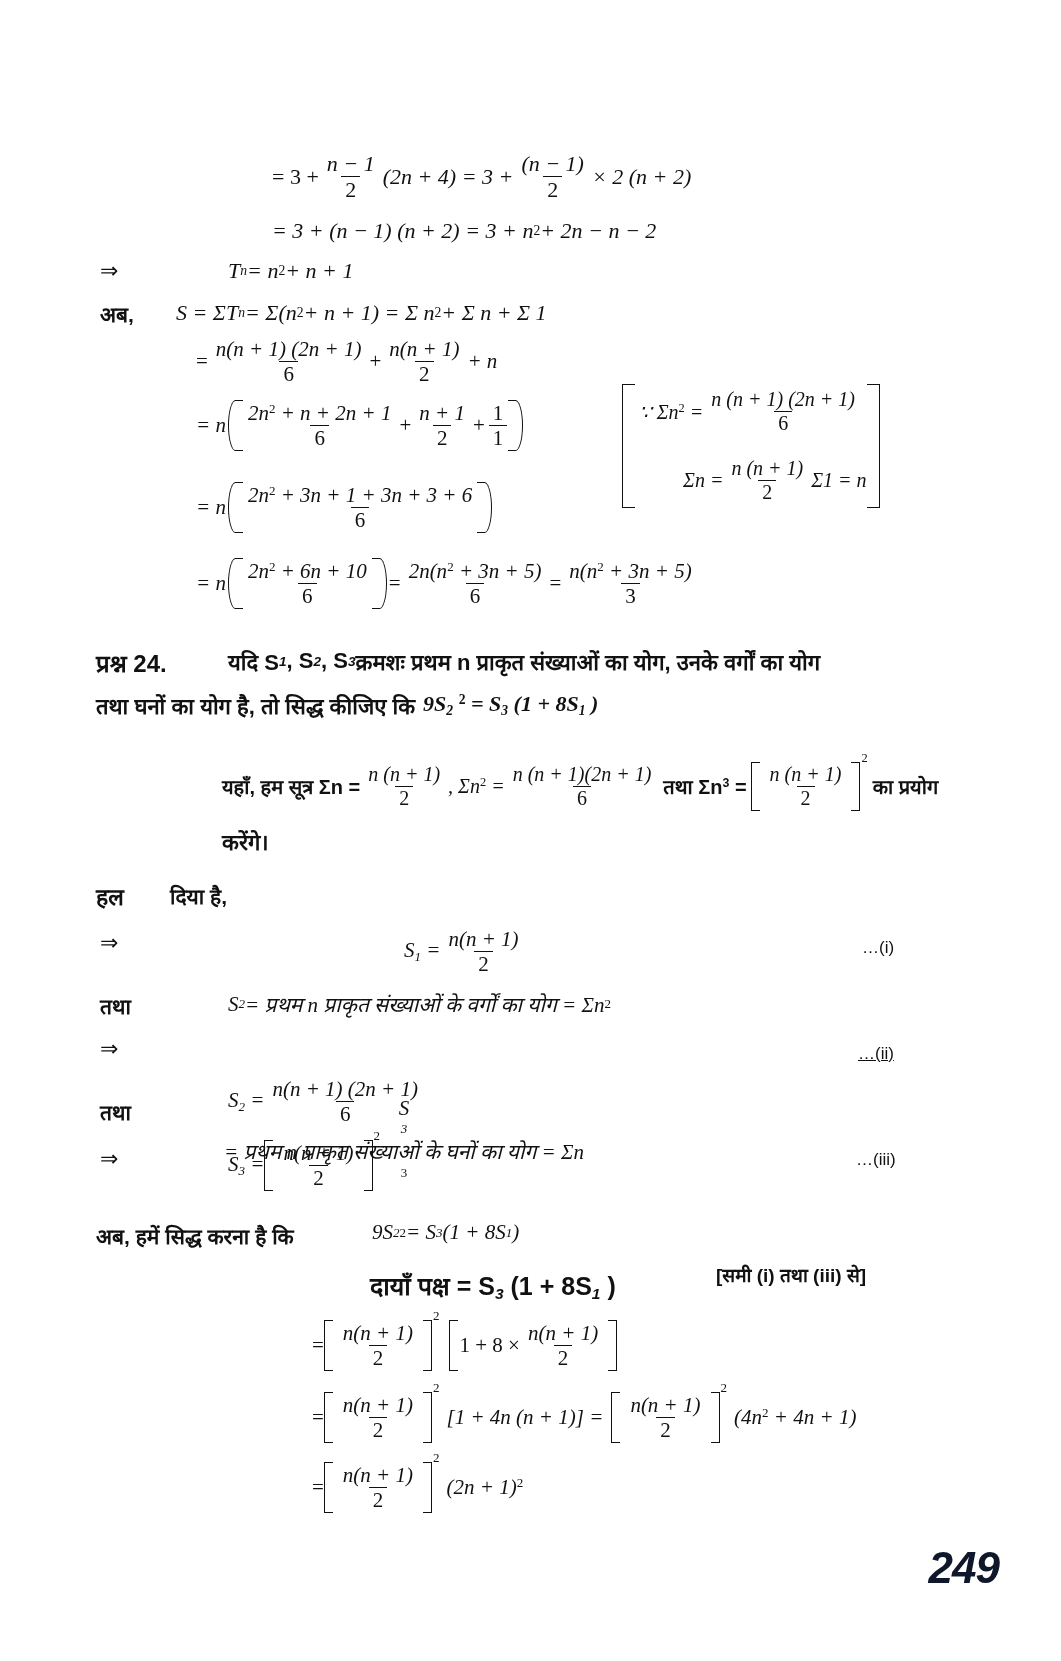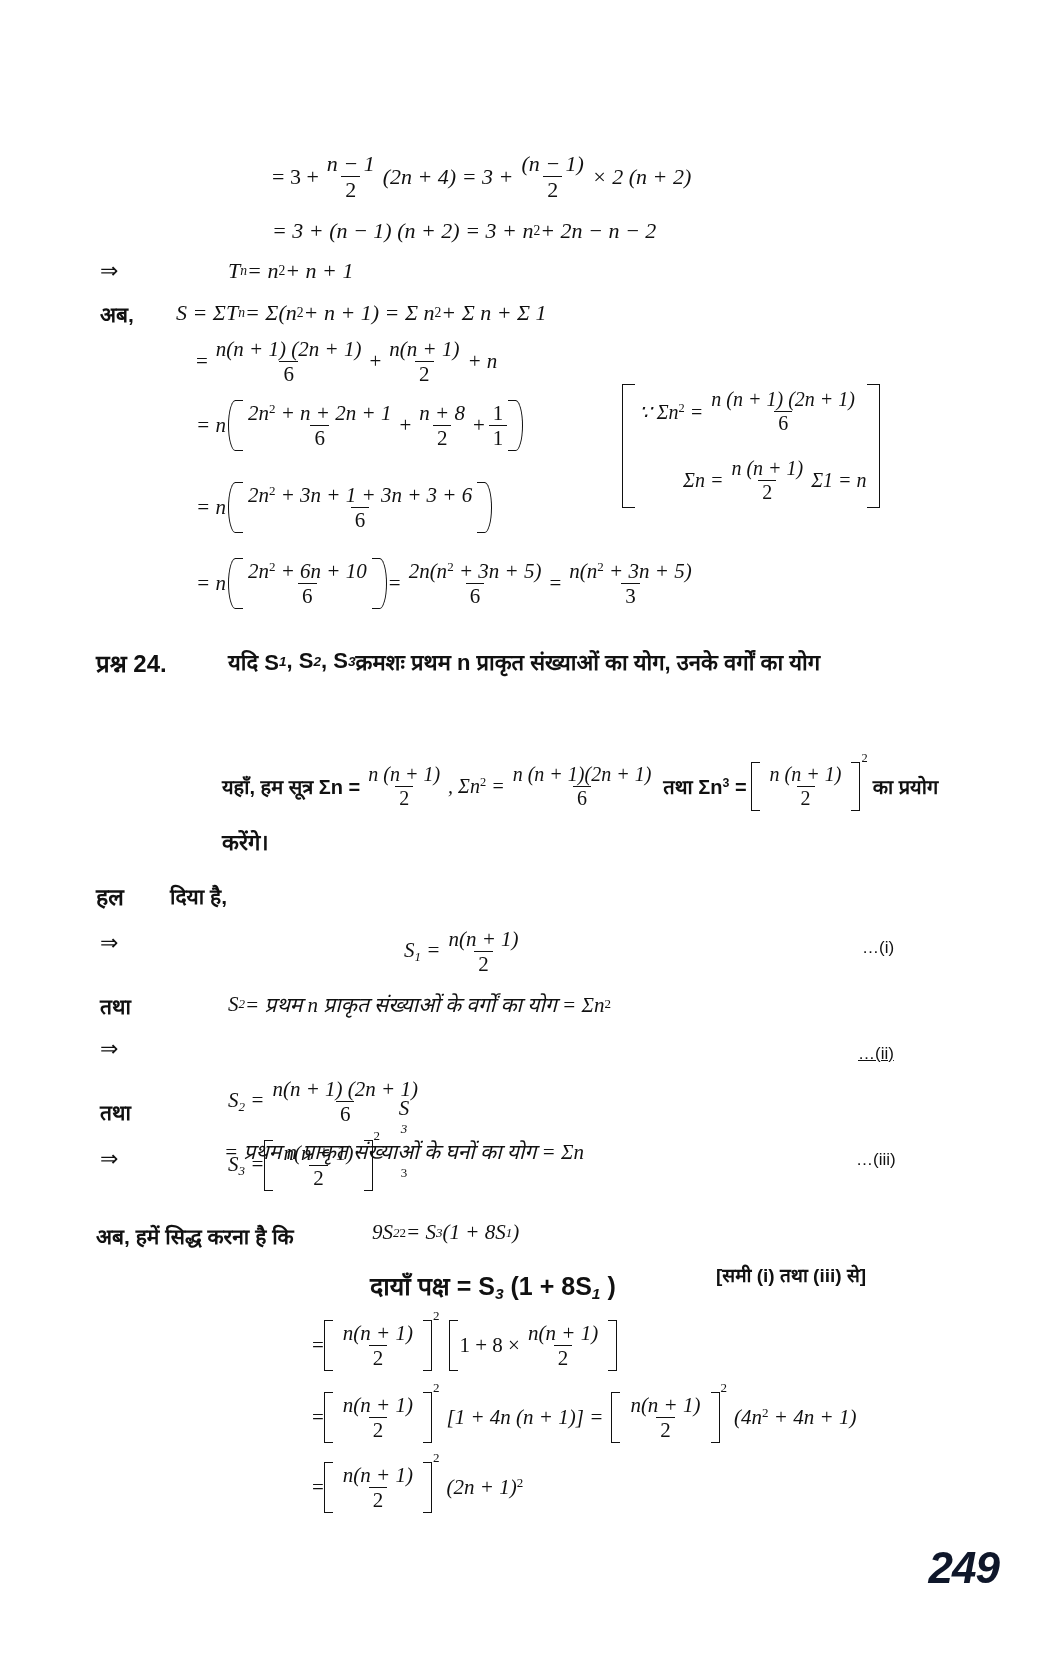--- a/index.html
+++ b/index.html
@@ -119,21 +119,21 @@
     <span class="mi">= n</span>
     <span class="rndb">
       <span class="rl"></span>
       <span class="inner">
         <span class="frac mi">
           <span class="num">2n<sup>2</sup> + n + 2n + 1</span>
           <span class="den mn">6</span>
         </span>
         <span class="mn">+</span>
         <span class="frac mi">
-          <span class="num">n + 8</span>
+          <span class="num">n + 1</span>
           <span class="den mn">2</span>
         </span>
         <span class="mn">+</span>
         <span class="frac mn">
           <span class="num">1</span>
           <span class="den">1</span>
         </span>
       </span>
       <span class="rr"></span>
     </span>
@@ -194,20 +194,24 @@
           <span class="den mn">2</span>
         </span>
         <span class="mi">Σ1 = n</span>
       </span>
     </span>
     <span class="nr"></span>
   </div>
 
   <div class="row f24 qlabel" style="left:96px;top:646px;">प्रश्न 24.</div>
   <div class="row f22 hindi" style="left:228px;top:646px;">यदि S<sub>1</sub> , S<sub>2</sub> , S<sub>3</sub> क्रमशः प्रथम n प्राकृत संख्याओं का योग, उनके वर्गों का योग</div>
+  <div class="row f22 hindi" style="left:96px;top:690px;">
+    <span>तथा घनों का योग है, तो सिद्ध कीजिए कि</span>
+    <span class="mi" style="margin-left:8px;font-family:'Liberation Serif',serif;">9S<sub>2</sub> <sup>2</sup> = S<sub>3</sub> (1 + 8S<sub>1</sub> )</span>
+  </div>
 
   <div class="row f20" style="left:222px;top:762px;">
     <span class="hindi">यहाँ, हम सूत्र Σn =</span>
     <span class="frac mi">
       <span class="num">n (n + 1)</span>
       <span class="den mn">2</span>
     </span>
     <span class="mi">, Σn<sup>2</sup> =</span>
     <span class="frac mi">
       <span class="num">n (n + 1)(2n + 1)</span>

